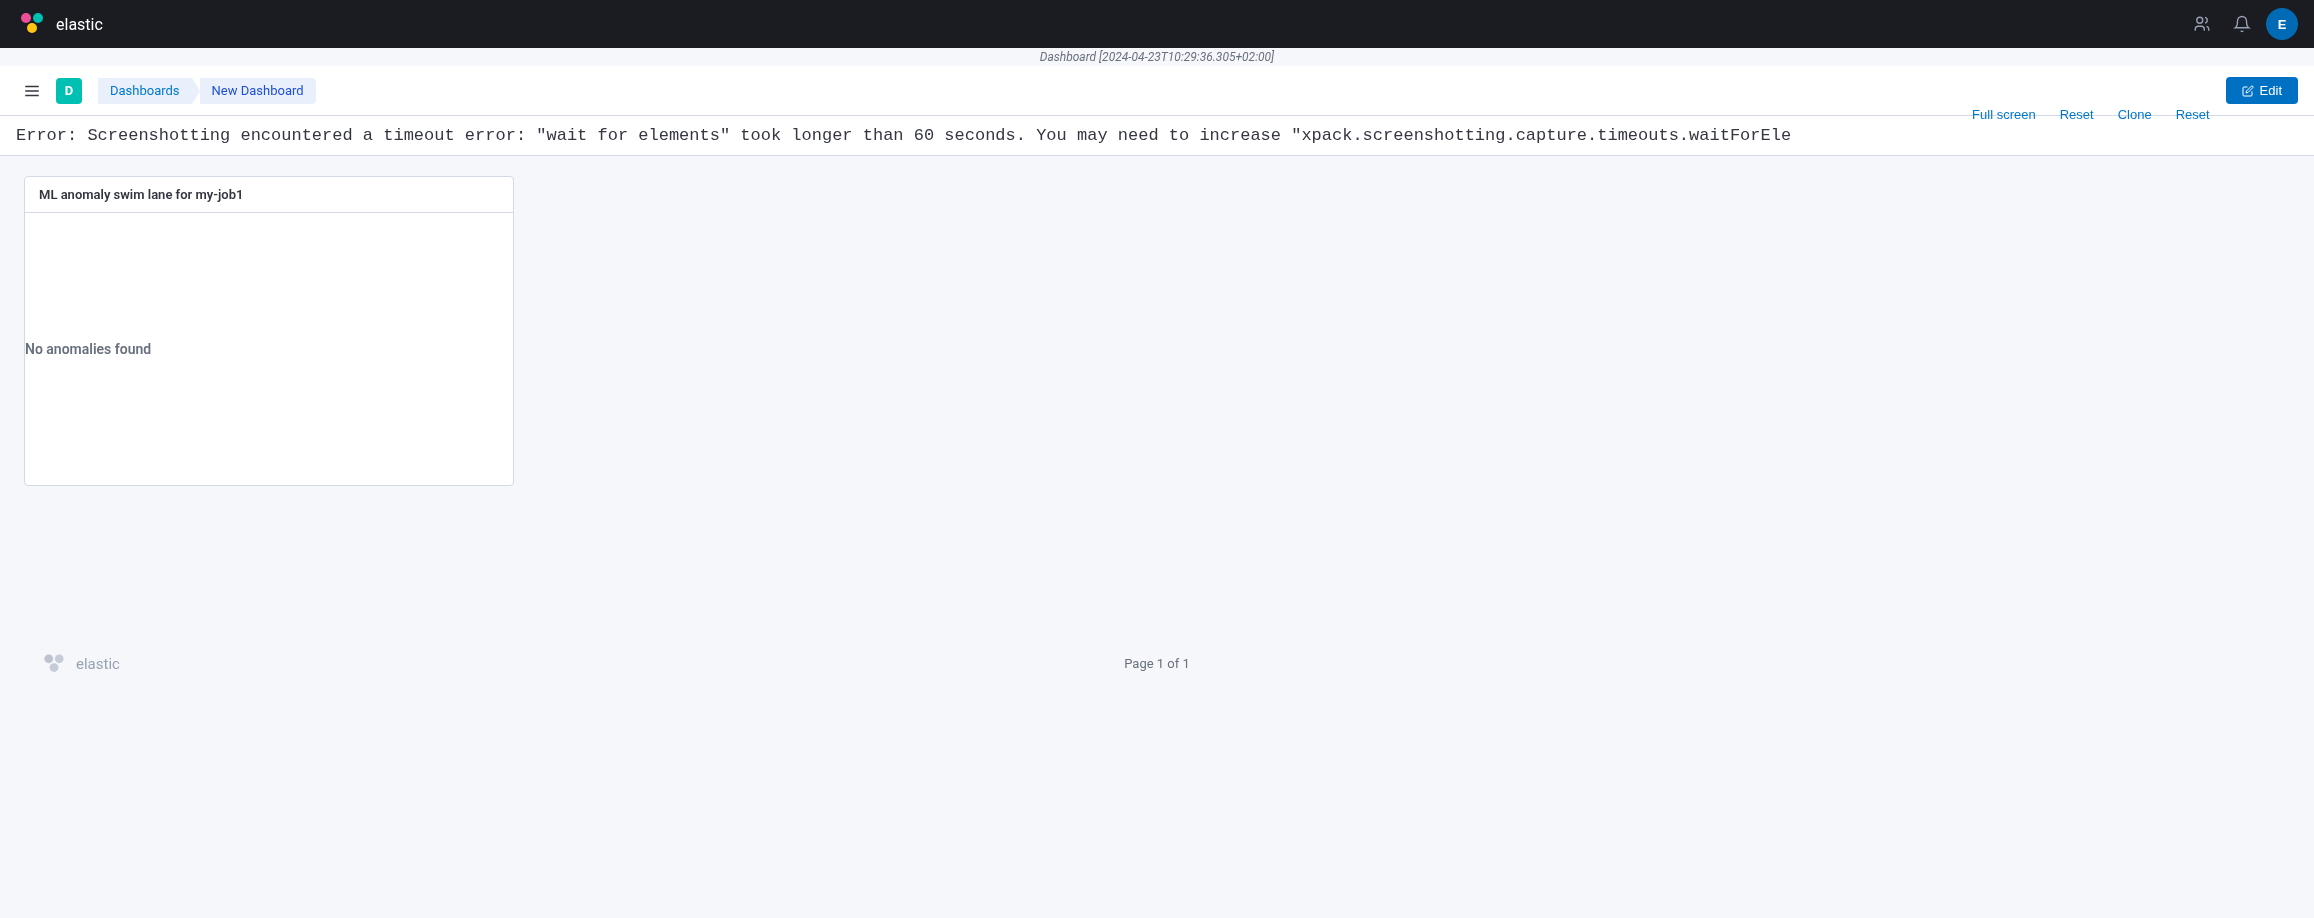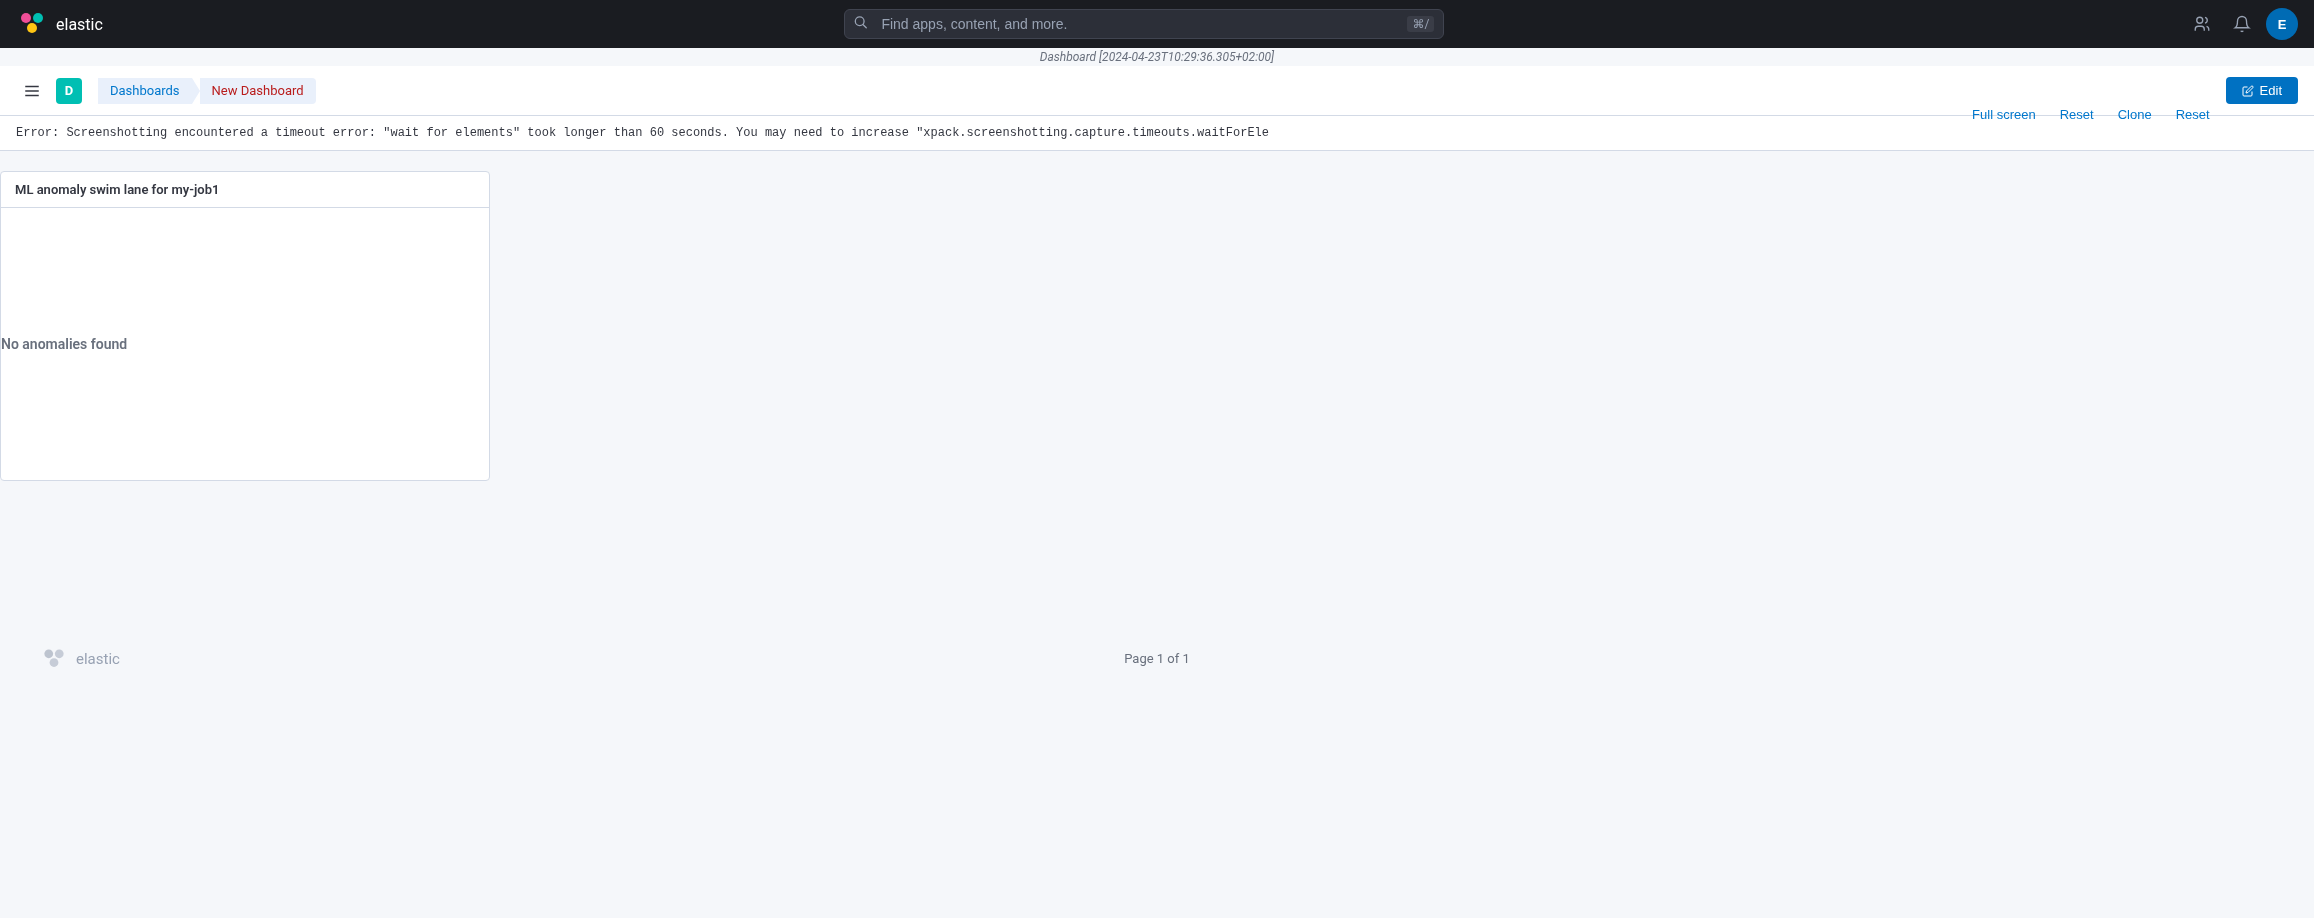--- a/index.html
+++ b/index.html
@@ -192,21 +192,21 @@
     .bc-arrow {
       width: 0;
       height: 0;
       border-top: 13px solid transparent;
       border-bottom: 13px solid transparent;
       border-left: 8px solid #e9f0fb;
     }
 
     .bc-new {
       background: #e9f0fb;
-      color: #b91c1c;
+      color: #1d4ed8;
       padding: 0 12px;
       display: flex;
       align-items: center;
       font-size: 13px;
       border-radius: 0 4px 4px 0;
     }
 
     .nav-right {
       display: flex;
       align-items: center;
@@ -238,30 +238,30 @@
       font-weight: 500;
       text-align: center;
     }
 
     
     .error-bar {
       background: #fff;
       border-bottom: 1px solid #d3dae6;
       padding: 10px 16px;
       font-family: 'Courier New', monospace;
-      font-size: 12px;
+      font-size: 17px;
       color: #343741;
       white-space: nowrap;
       overflow: hidden;
       text-overflow: ellipsis;
     }
 
     
     .main-content {
-      padding: 20px 0;
+      padding: 20px 24px;
       background: #f5f7fa;
       min-height: 400px;
     }
 
     .panel {
       background: #fff;
       border: 1px solid #d3dae6;
       border-radius: 4px;
       width: 490px;
       min-height: 310px;
@@ -325,30 +325,20 @@
       <circle cx="10" cy="10" r="5" fill="#F04E98"></circle>
       <circle cx="22" cy="10" r="5" fill="#00BFB3"></circle>
       <circle cx="16" cy="20" r="5" fill="#FEC514"></circle>
       <circle cx="10" cy="10" r="3" fill="#F04E98" opacity="0.6"></circle>
       <circle cx="22" cy="10" r="3" fill="#00BFB3" opacity="0.6"></circle>
       <circle cx="16" cy="20" r="3" fill="#FEC514" opacity="0.6"></circle>
     </svg>
     <span class="elastic-text">elastic</span>
   </div>
 
-  <div class="search-bar">
-    <span class="search-icon-wrap">
-      <svg width="14" height="14" viewBox="0 0 16 16" fill="none">
-        <circle cx="6.5" cy="6.5" r="5" stroke="#98a2b3" stroke-width="1.5"></circle>
-        <line x1="10.5" y1="10.5" x2="14" y2="14" stroke="#98a2b3" stroke-width="1.5" stroke-linecap="round"></line>
-      </svg>
-    </span>
-    <input type="text" placeholder="Find apps, content, and more." style="">
-    <span class="search-shortcut">⌘/</span>
-  </div>
 
   <div class="top-bar-actions">
     <button class="icon-btn">
       <svg width="18" height="18" viewBox="0 0 24 24" fill="none" stroke="#98a2b3" stroke-width="1.8">
         <circle cx="9" cy="7" r="4"></circle>
         <path d="M3 21v-2a4 4 0 0 1 4-4h4a4 4 0 0 1 4 4v2"></path>
         <path d="M16 3.13a4 4 0 0 1 0 7.75"></path>
         <path d="M21 21v-2a4 4 0 0 0-3-3.85"></path>
       </svg>
     </button>

